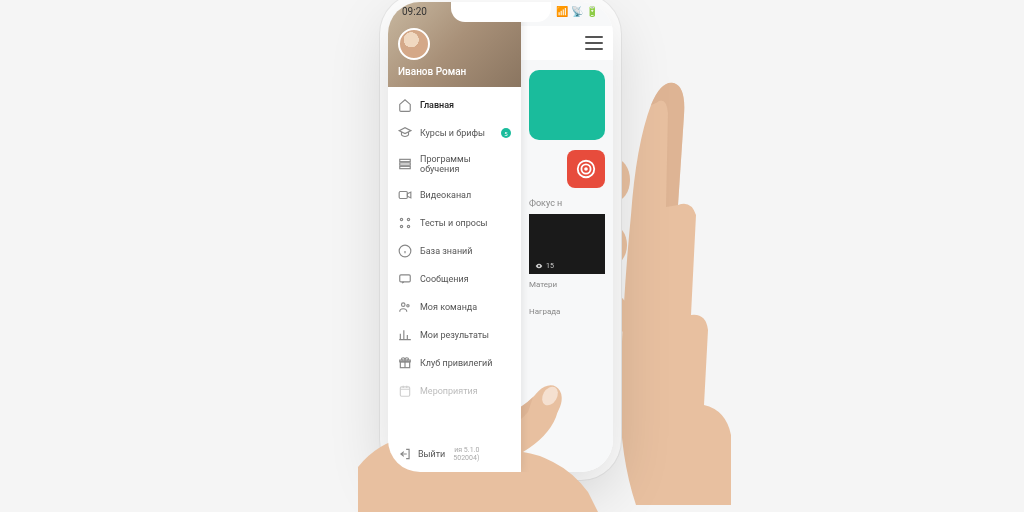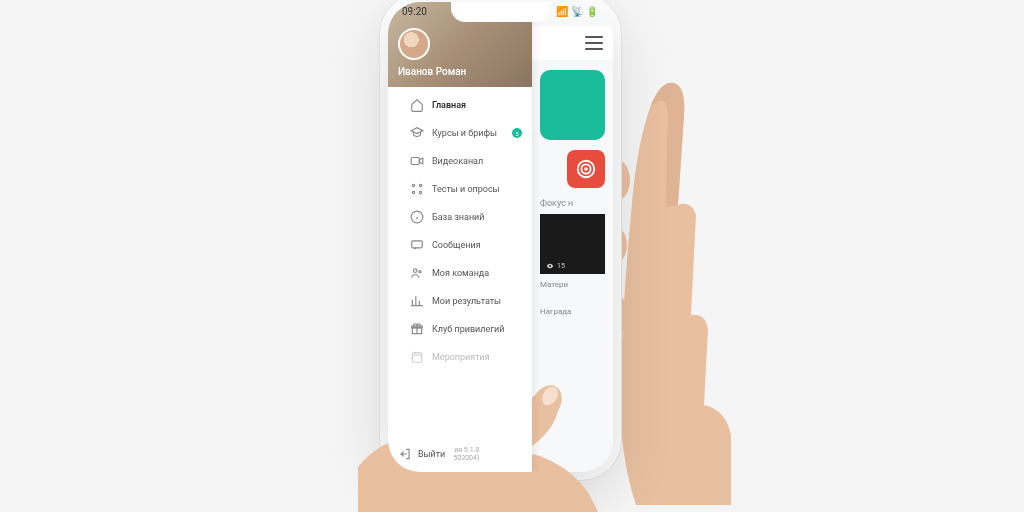--- a/index.html
+++ b/index.html
@@ -48,21 +48,21 @@
     font-size: 10px;
     z-index: 40;
     color: #333;
   }
   .app {
     position: absolute;
     inset: 0;
     display: flex;
   }
   .drawer {
-    width: 144px;
+    width: 133px;
     background: #fff;
     display: flex;
     flex-direction: column;
     box-shadow: 2px 0 8px rgba(0,0,0,.08);
     z-index: 20;
   }
   .drawer-header {
     height: 85px;
     background: linear-gradient(135deg,#c8b8a0 0%, #a89078 50%, #8a7560 100%);
     position: relative;
@@ -81,21 +81,21 @@
     font-weight: 500;
   }
   .menu {
     flex: 1;
     overflow-y: auto;
     padding: 4px 0;
   }
   .menu-item {
     display: flex;
     align-items: center;
-    padding: 7px 22px;
+    padding: 7px 10px;
     font-size: 9px;
     color: #555;
     gap: 8px;
     position: relative;
     cursor: pointer;
   }
   .menu-item.active { color: #222; font-weight: 500; }
   .mi-icon {
     width: 14px; height: 14px;
     flex-shrink: 0;
@@ -257,20 +257,28 @@
 
           <div class="menu-item">
             <svg class="mi-icon" viewBox="0 0 24 24" fill="none" stroke="currentColor" stroke-width="2">
                 <path d="M2 8l10-5 10 5-10 5z"></path>
                 <path d="M6 10v5c0 1 3 3 6 3s6-2 6-3v-5"></path>
               </svg>
             <span>Курсы и брифы</span>
             <span class="badge">5</span>
           </div>
 
+          <div class="menu-item">
+            <svg class="mi-icon" viewBox="0 0 24 24" fill="none" stroke="currentColor" stroke-width="2">
+                <rect x="3" y="4" width="18" height="4"></rect>
+                <rect x="3" y="10" width="18" height="4"></rect>
+                <rect x="3" y="16" width="18" height="4"></rect>
+              </svg>
+            <span>Программы обучения</span>
+          </div>
 
           <div class="menu-item">
             <svg class="mi-icon" viewBox="0 0 24 24" fill="none" stroke="currentColor" stroke-width="2">
                 <rect x="2" y="6" width="14" height="12" rx="2"></rect>
                 <path d="M16 10l6-3v10l-6-3z"></path>
               </svg>
             <span>Видеоканал</span>
           </div>
 
           <div class="menu-item">

